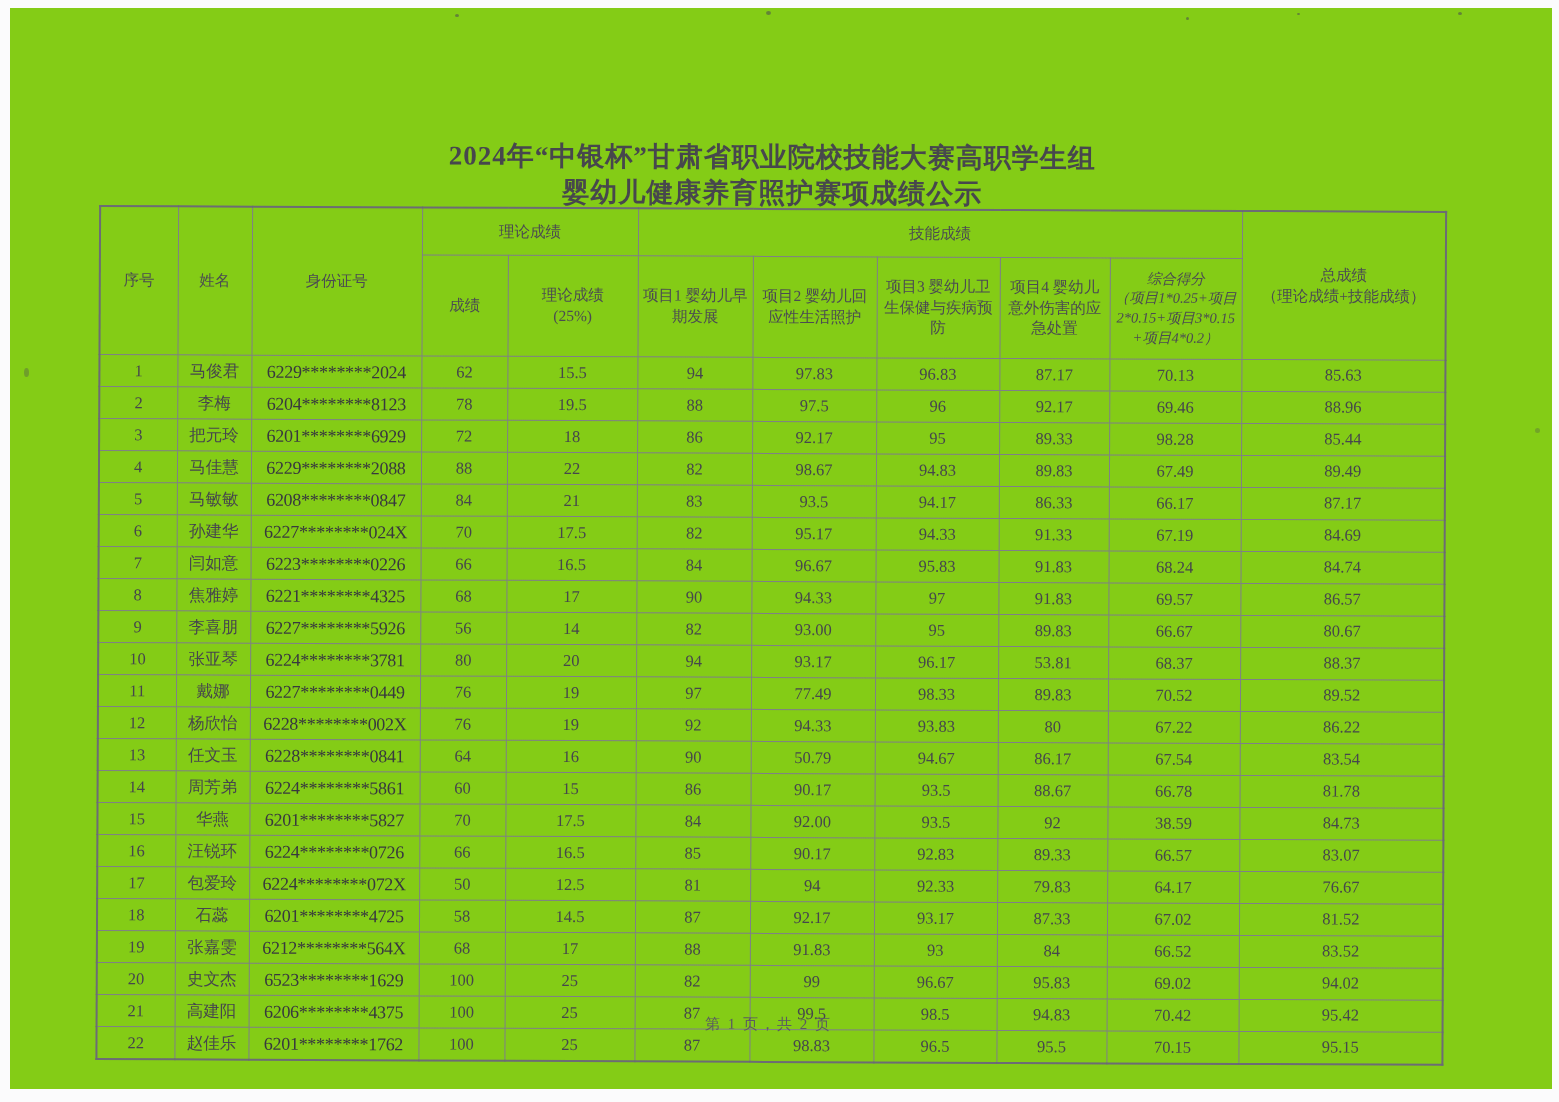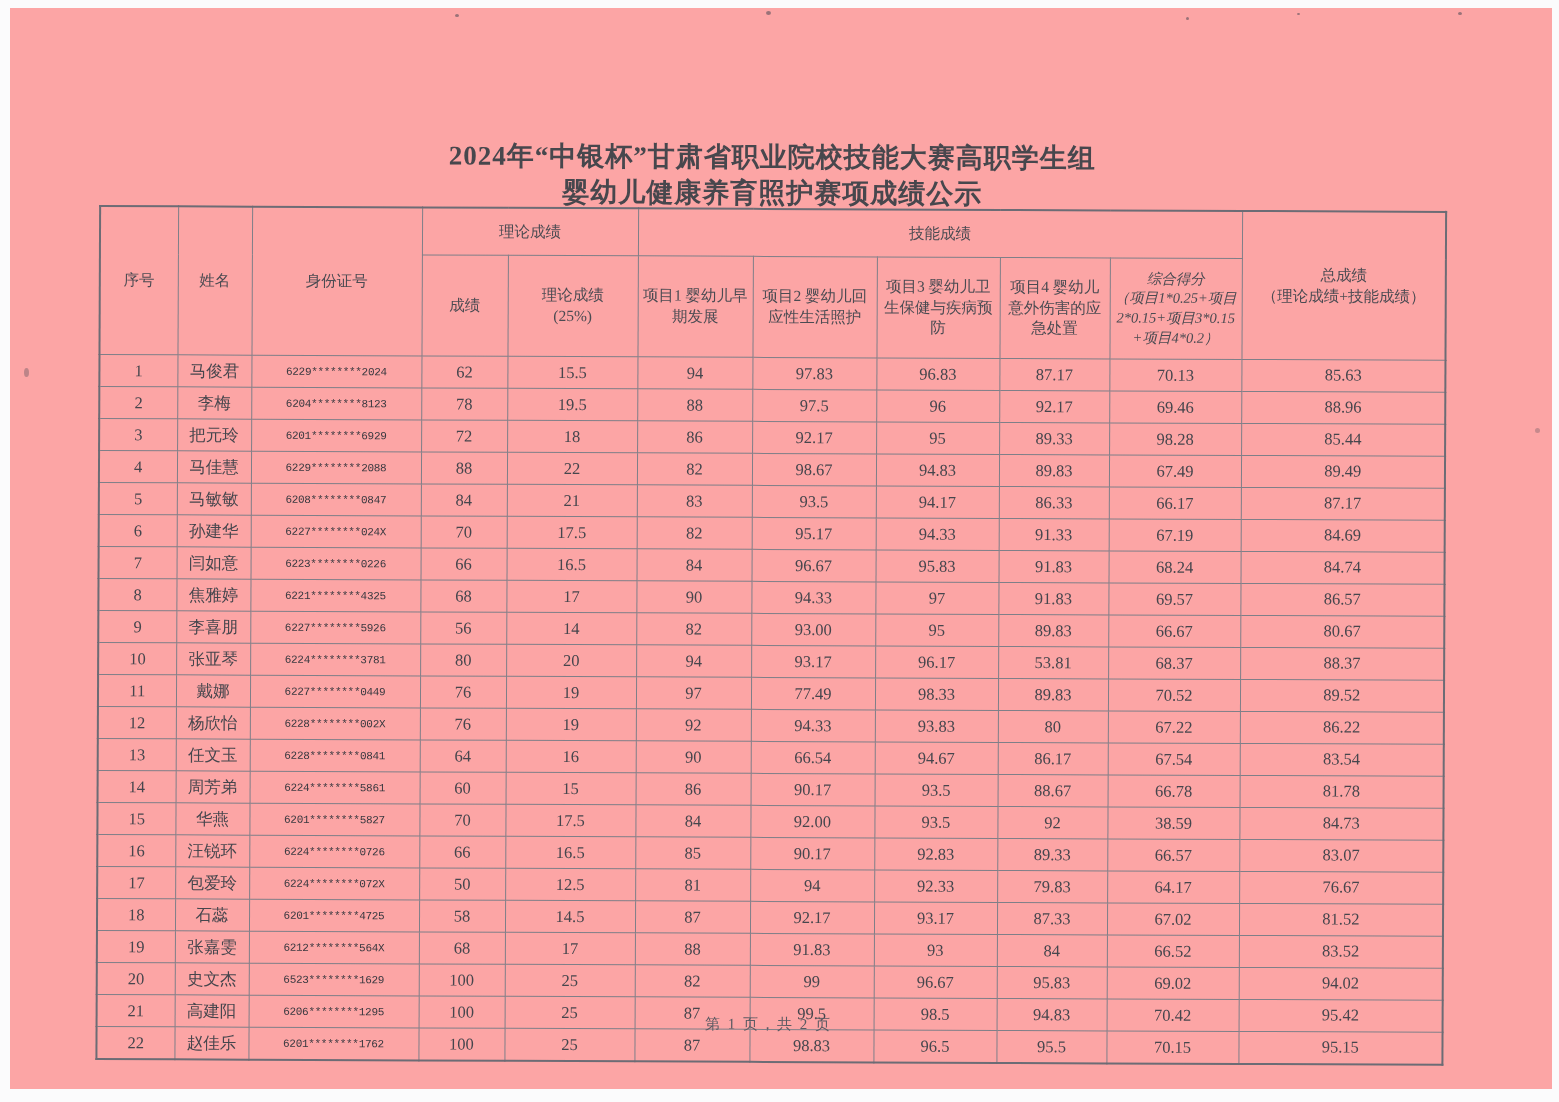--- a/index.html
+++ b/index.html
@@ -3,21 +3,21 @@
 <meta charset="utf-8">
 <style>
   html,body{margin:0;padding:0;}
   body{
     width:1559px;height:1102px;position:relative;overflow:hidden;
     background:#fbfbfc;
     font-family:"Liberation Serif","DejaVu Serif",serif;
   }
   .paper{
     position:absolute;left:10px;top:8px;right:7px;bottom:13px;
-    background:#fca5a5;
+    background:#84cc16;
   }
   .content{
     position:absolute;left:90px;top:0;width:1346px;height:1060px;
     transform:rotate(0.25deg);transform-origin:0 0;
   }
   .title{
     position:absolute;top:128px;left:0;width:1346px;
     text-align:center;font-weight:bold;font-size:27px;line-height:36px;
     color:#47474d;letter-spacing:1px;
   }
@@ -38,22 +38,22 @@
     color:#4b4b52;word-break:break-all;
   }
   tr.band th{height:46px;}
   tr.subhead th{height:100px;}
   th.prewrap{white-space:pre-line;}
   th.small{font-size:14.5px;font-style:italic;}
   tbody td{
     height:27px;font-size:16.5px;line-height:26px;color:#46464d;
   }
   tbody td.id-cell{
-    font-family:Liberation Mono, monospace;
-    font-size:11px;color:#38383f;letter-spacing:-0.3px;
+    font-family:Liberation Serif, serif;
+    font-size:18px;color:#38383f;letter-spacing:-0.3px;
   }
   tbody td.total-cell{
     vertical-align:bottom;padding-bottom:4px;line-height:24px;
   }
   .hline2{display:block;}
   .footer{
     position:absolute;top:1004px;left:0;width:1346px;text-align:center;
     font-size:15px;color:#5a5a62;letter-spacing:2px;
   }
   .speck{position:absolute;border-radius:50%;background:rgba(72,72,84,0.55);}
@@ -281,21 +281,21 @@
             <td>67.22</td>
             <td class="total-cell">86.22</td>
           </tr>
           <tr>
             <td>13</td>
             <td>任文玉</td>
             <td class="id-cell">6228********0841</td>
             <td>64</td>
             <td>16</td>
             <td>90</td>
-            <td>66.54</td>
+            <td>50.79</td>
             <td>94.67</td>
             <td>86.17</td>
             <td>67.54</td>
             <td class="total-cell">83.54</td>
           </tr>
           <tr>
             <td>14</td>
             <td>周芳弟</td>
             <td class="id-cell">6224********5861</td>
             <td>60</td>
@@ -381,21 +381,21 @@
             <td>82</td>
             <td>99</td>
             <td>96.67</td>
             <td>95.83</td>
             <td>69.02</td>
             <td class="total-cell">94.02</td>
           </tr>
           <tr>
             <td>21</td>
             <td>高建阳</td>
-            <td class="id-cell">6206********1295</td>
+            <td class="id-cell">6206********4375</td>
             <td>100</td>
             <td>25</td>
             <td>87</td>
             <td>99.5</td>
             <td>98.5</td>
             <td>94.83</td>
             <td>70.42</td>
             <td class="total-cell">95.42</td>
           </tr>
           <tr>

